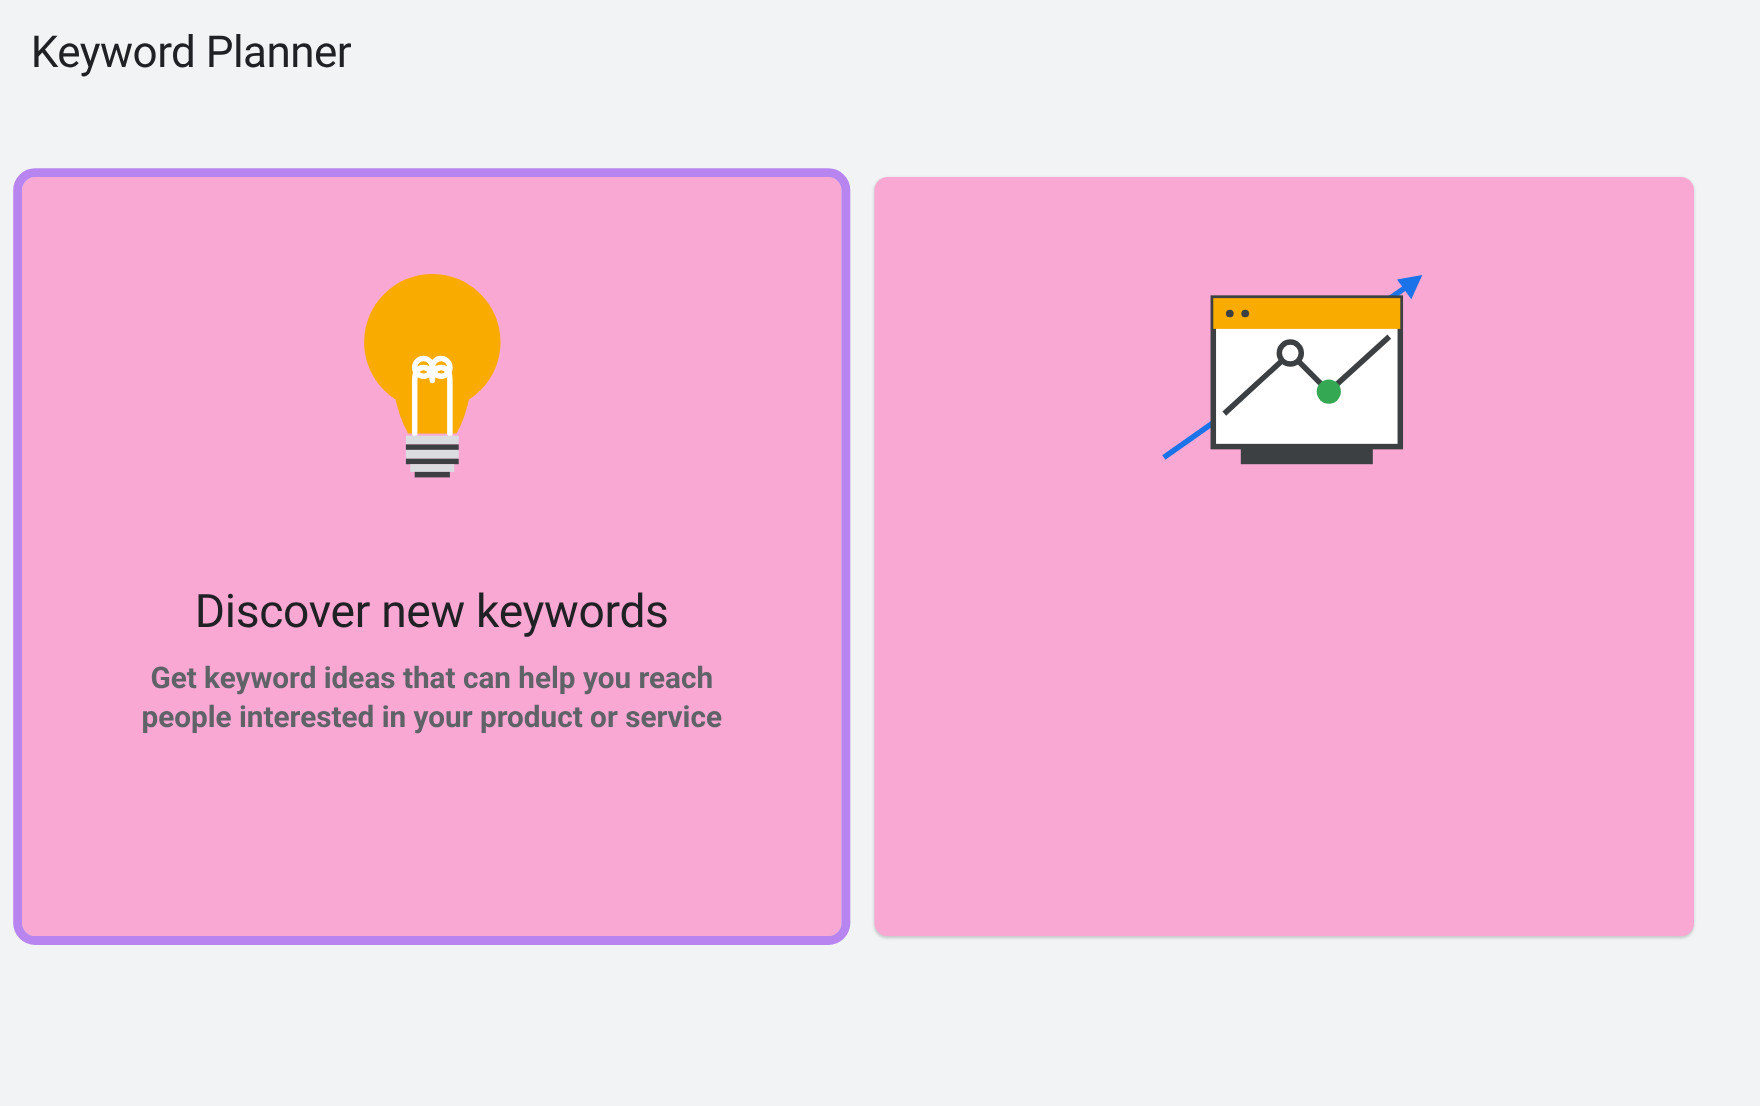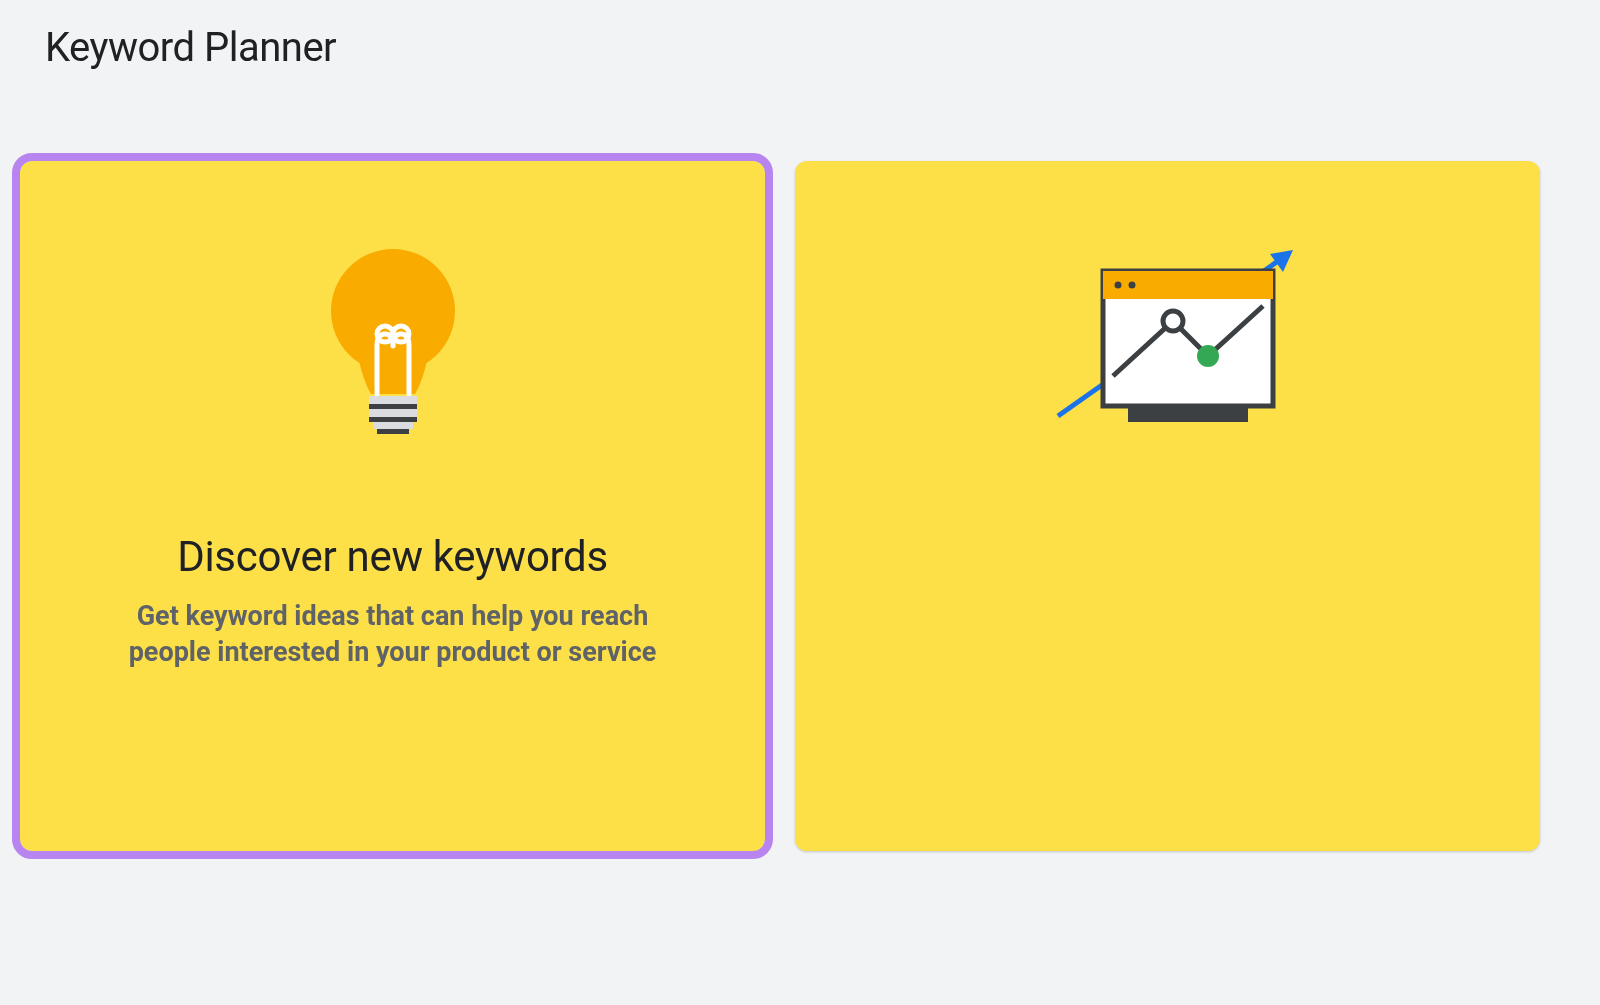--- a/index.html
+++ b/index.html
@@ -11,30 +11,30 @@
       font-family: 'Google Sans', 'Roboto', Arial, sans-serif;
       background: #f1f3f4;
       width: 1600px;
       height: 1005px;
       padding: 0;
     }
     .page-title {
       font-size: 40px;
       font-weight: 400;
       color: #202124;
-      padding: 24px 28px 0 45px;
+      padding: 24px 28px 0 28px;
       letter-spacing: -0.5px;
     }
     .cards-container {
       display: flex;
       gap: 30px;
       padding: 90px 20px 20px 20px;
     }
     .card {
-      background: #fde047;
+      background: #f9a8d4;
       border-radius: 12px;
       box-shadow: 0 1px 3px rgba(60,64,67,.15), 0 1px 2px rgba(60,64,67,.1);
       width: 745px;
       height: 690px;
       display: flex;
       flex-direction: column;
       align-items: center;
       padding: 40px 50px;
       cursor: pointer;
       position: relative;

